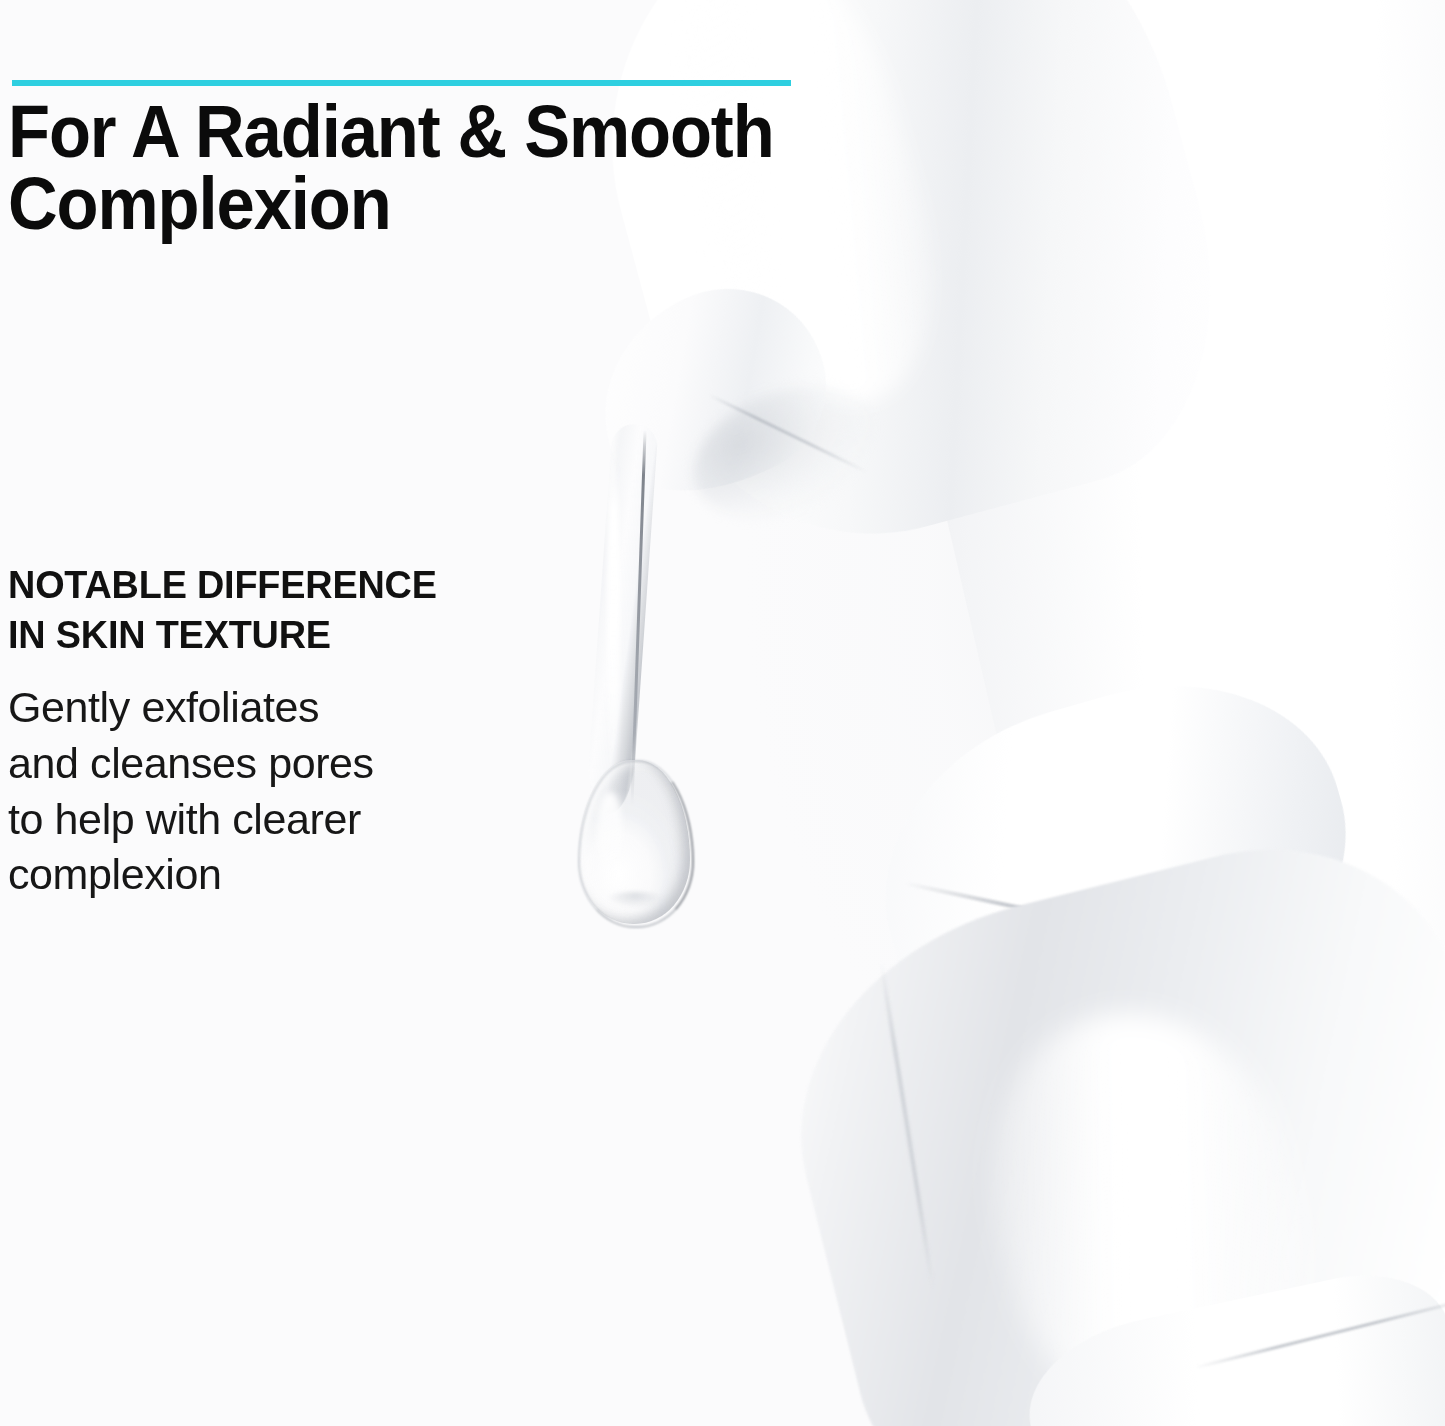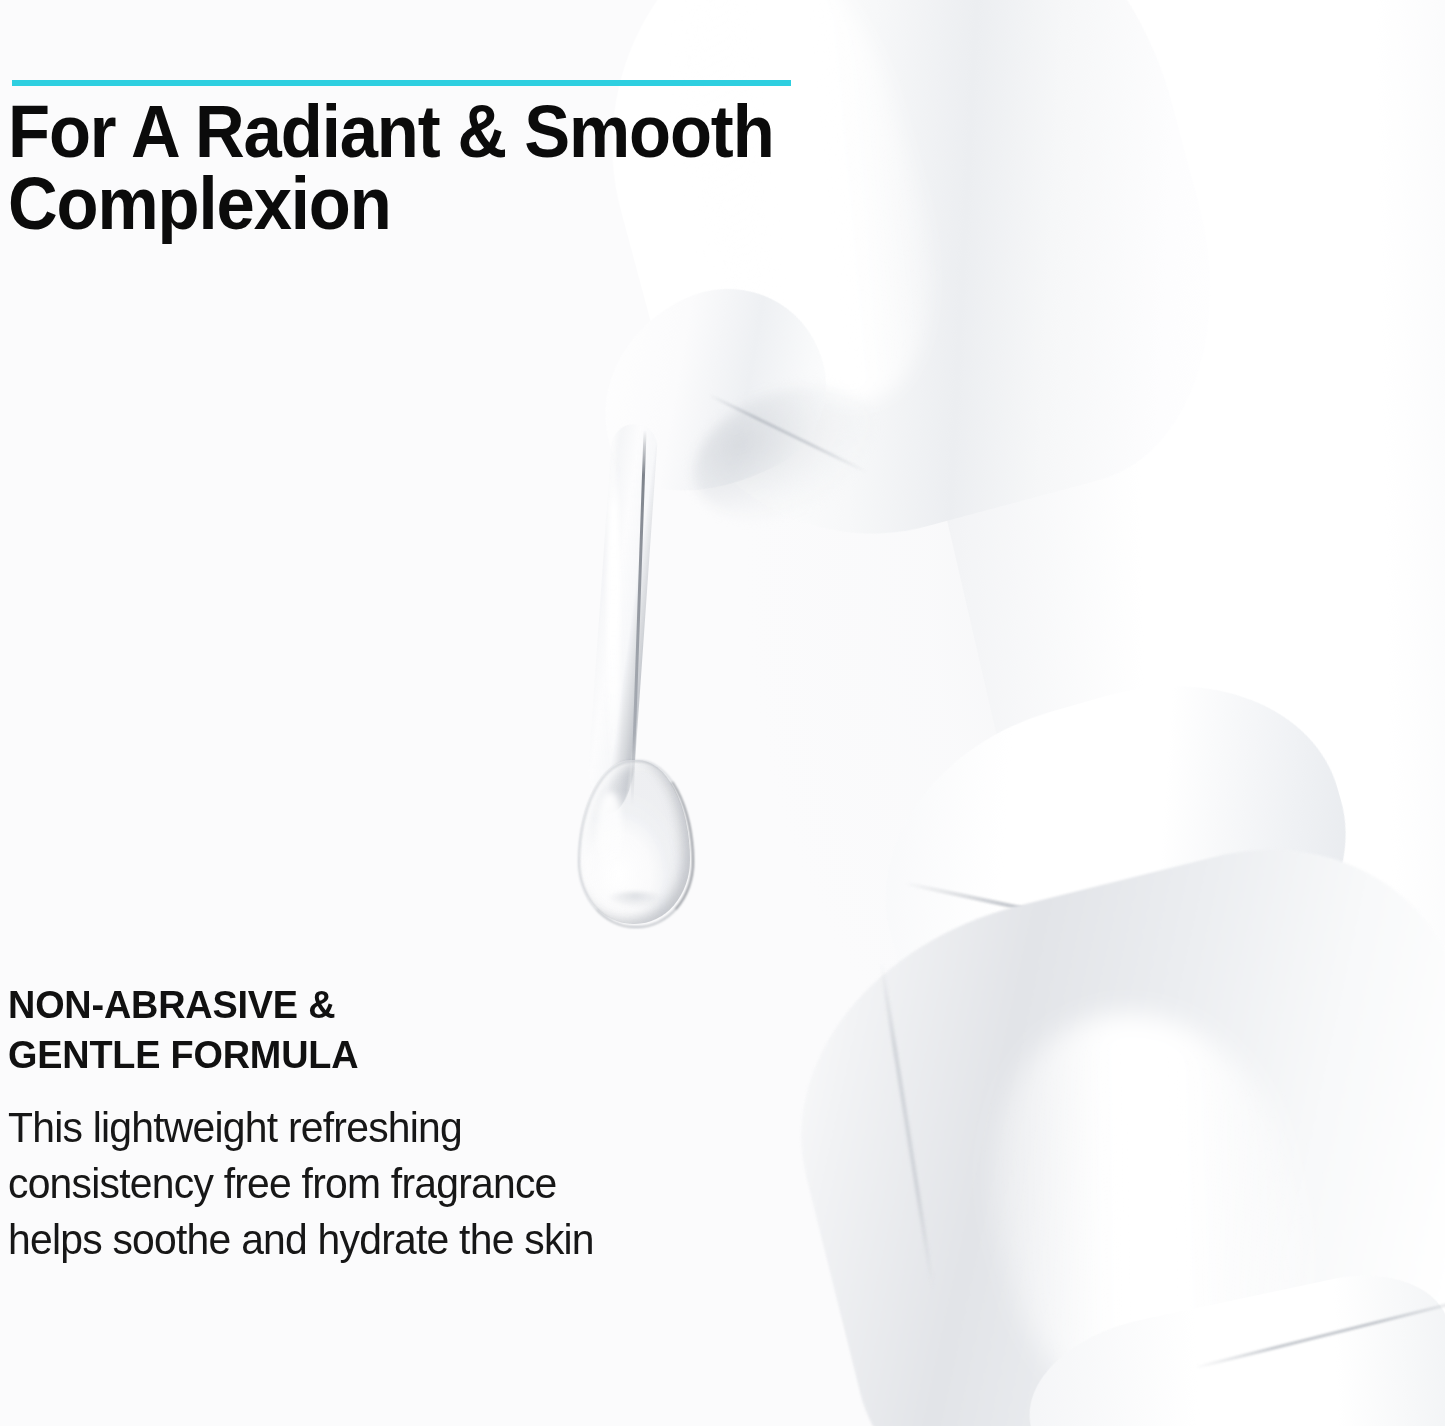--- a/index.html
+++ b/index.html
@@ -336,23 +336,24 @@
     <div class="drip-bulb-foot"></div>
   </div>
 
   <div id="text-layer">
 
     <div class="eyebrow-rule" style="background: rgb(46, 207, 224);"></div>
 
     <div class="headline" style="color: rgb(11, 11, 11);">For A Radiant &amp; Smooth
 Complexion</div>
 
-
-    <div class="feature feature-2">
-      <div class="feature-title">NON-ABRASIVE &amp;
-GENTLE FORMULA</div>
-      <div class="feature-body" style="color: rgb(23, 23, 23);">This lightweight refreshing
-consistency free from fragrance
-helps soothe and hydrate the skin</div>
+    <div class="feature feature-1">
+      <div class="feature-title">NOTABLE DIFFERENCE
+IN SKIN TEXTURE</div>
+      <div class="feature-body" style="color: rgb(23, 23, 23);">Gently exfoliates
+and cleanses pores
+to help with clearer
+complexion</div>
     </div>
+
 
   </div>
 </div>
 
 </body></html>

